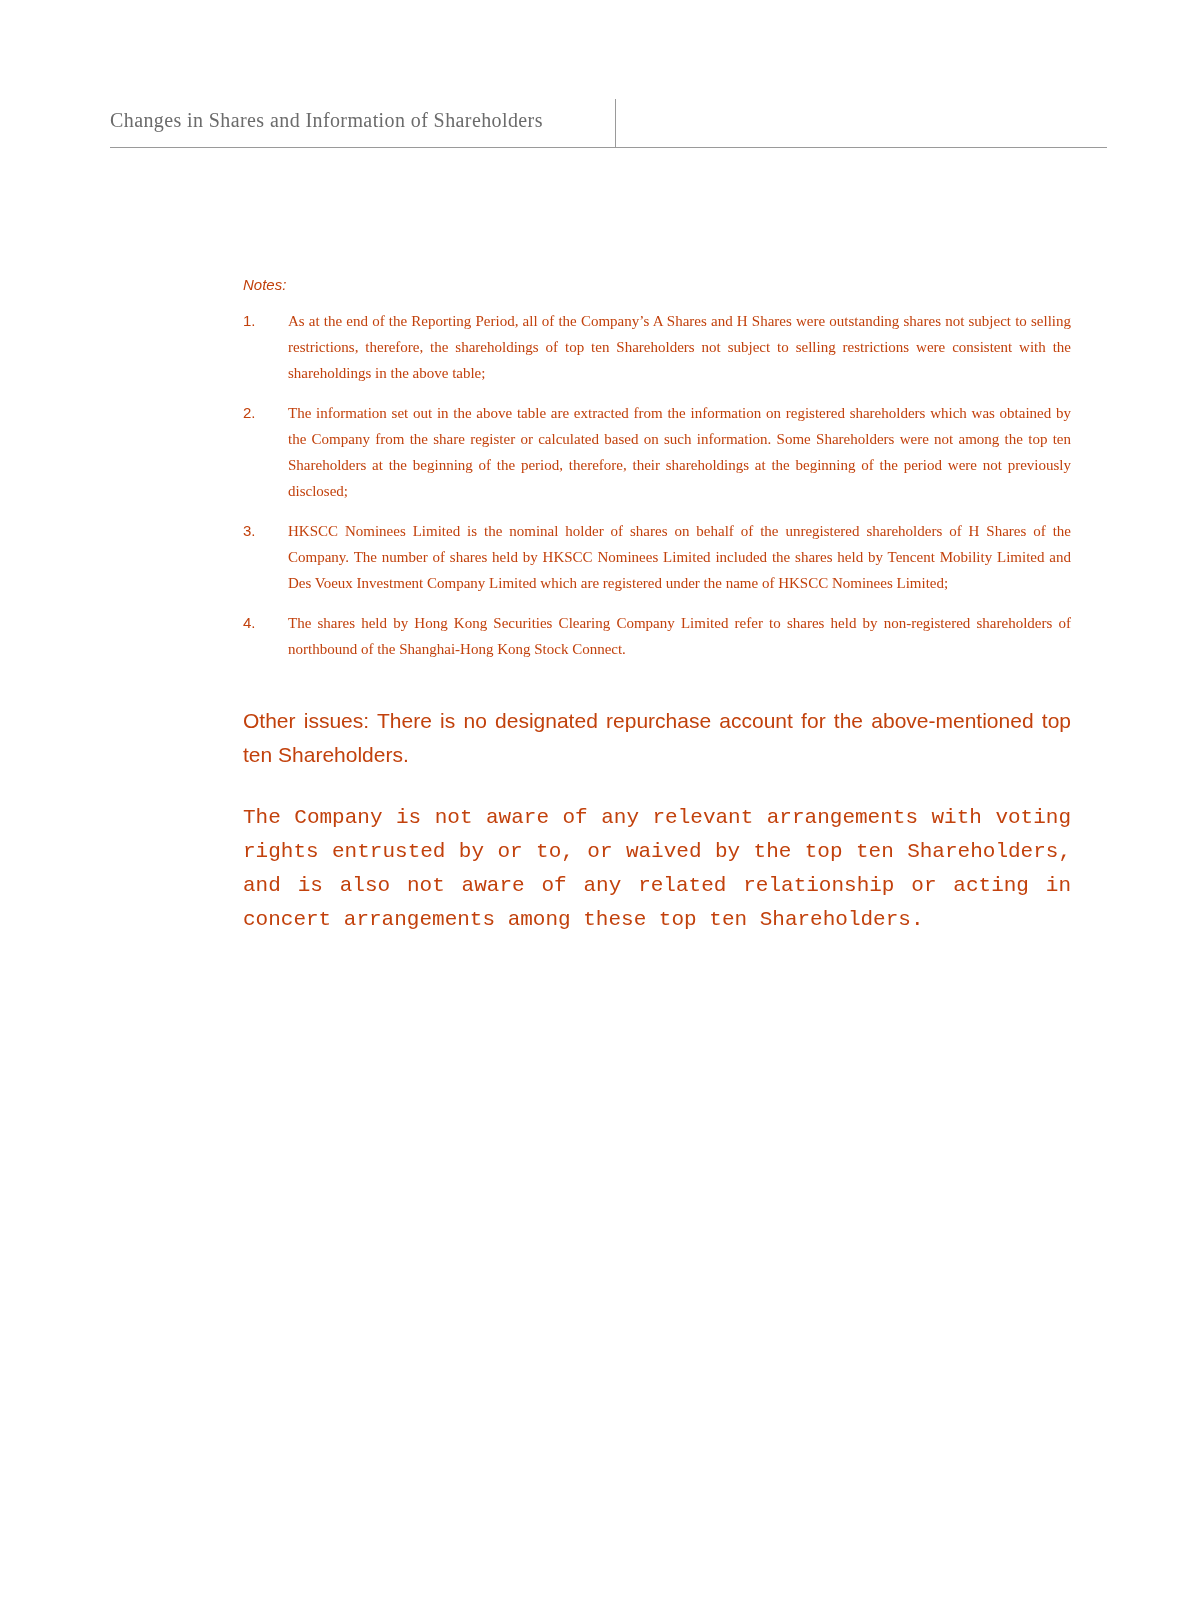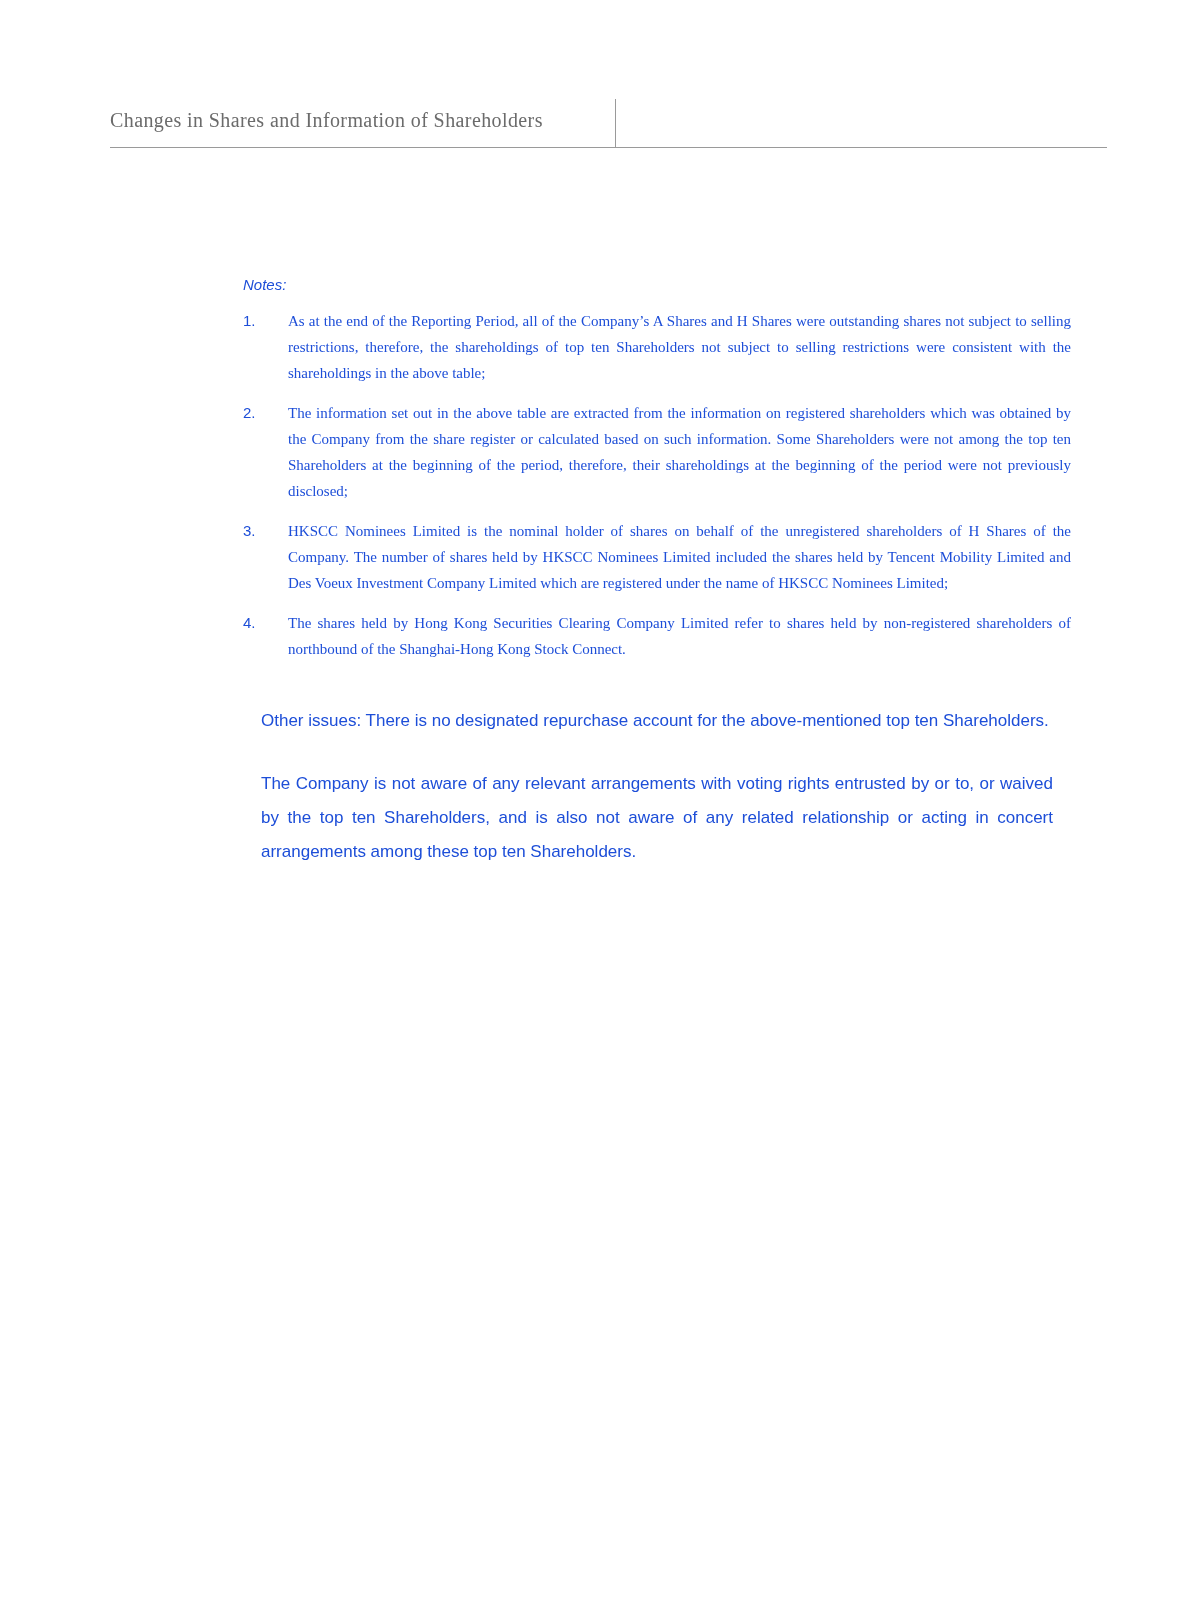--- a/index.html
+++ b/index.html
@@ -45,21 +45,21 @@
   }
 
   
   .content {
     position: absolute;
     left: 243px;
     top: 272px;
     width: 828px;
     font-family: "Liberation Sans", sans-serif;
     font-weight: 300;
-    color: #1d4ed8;
+    color: #c2410c;
   }
   .notes-label {
     font-size: 15px;
     font-style: italic;
     line-height: 26px;
     margin: 0 0 10px 0;
   }
   .note {
     display: flex;
     margin: 0 0 14px 0;
@@ -69,30 +69,31 @@
   .note-num {
     flex: 0 0 45px;
     width: 45px;
   }
   .note-body {
     flex: 1;
     text-align: justify;
     font-family: Liberation Serif, serif;
   }
   .para {
-    font-size: 17px;
+    font-size: 21px;
     line-height: 34px;
     text-align: justify;
-    margin: 18px;
+    margin: 0;
   }
   .para-other {
     margin-top: 42px;
   }
   .para-company {
     margin-top: 29px;
+    font-family: Liberation Mono, monospace;
   }
 
   
   .page-number {
     position: absolute;
     left: 110px;
     top: 1506px;
     font-family: "Liberation Serif", serif;
     font-size: 19px;
     color: #6b6b6b;

